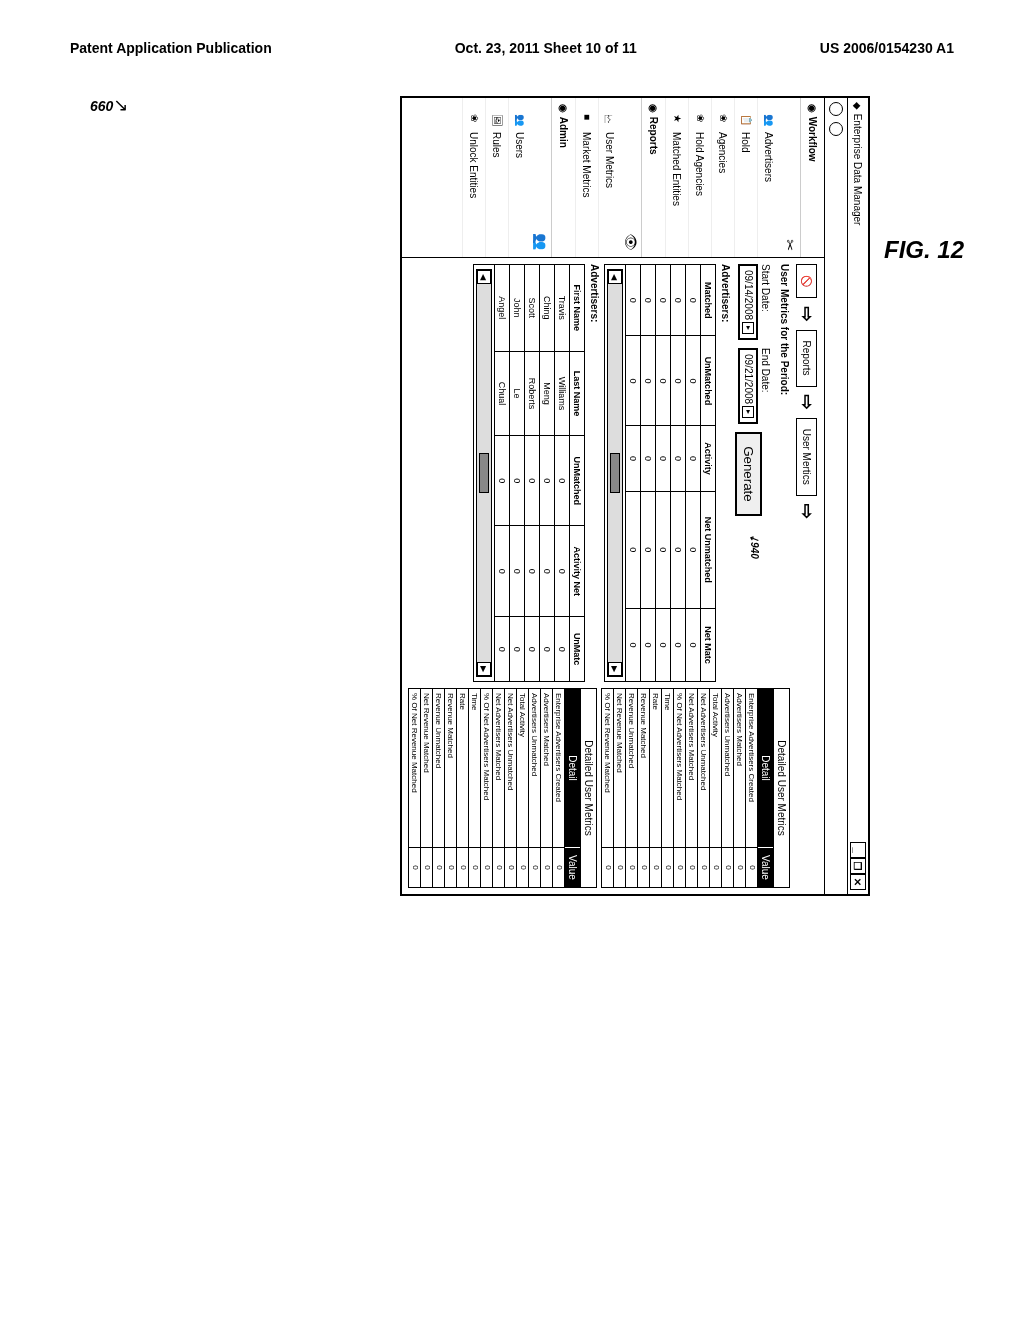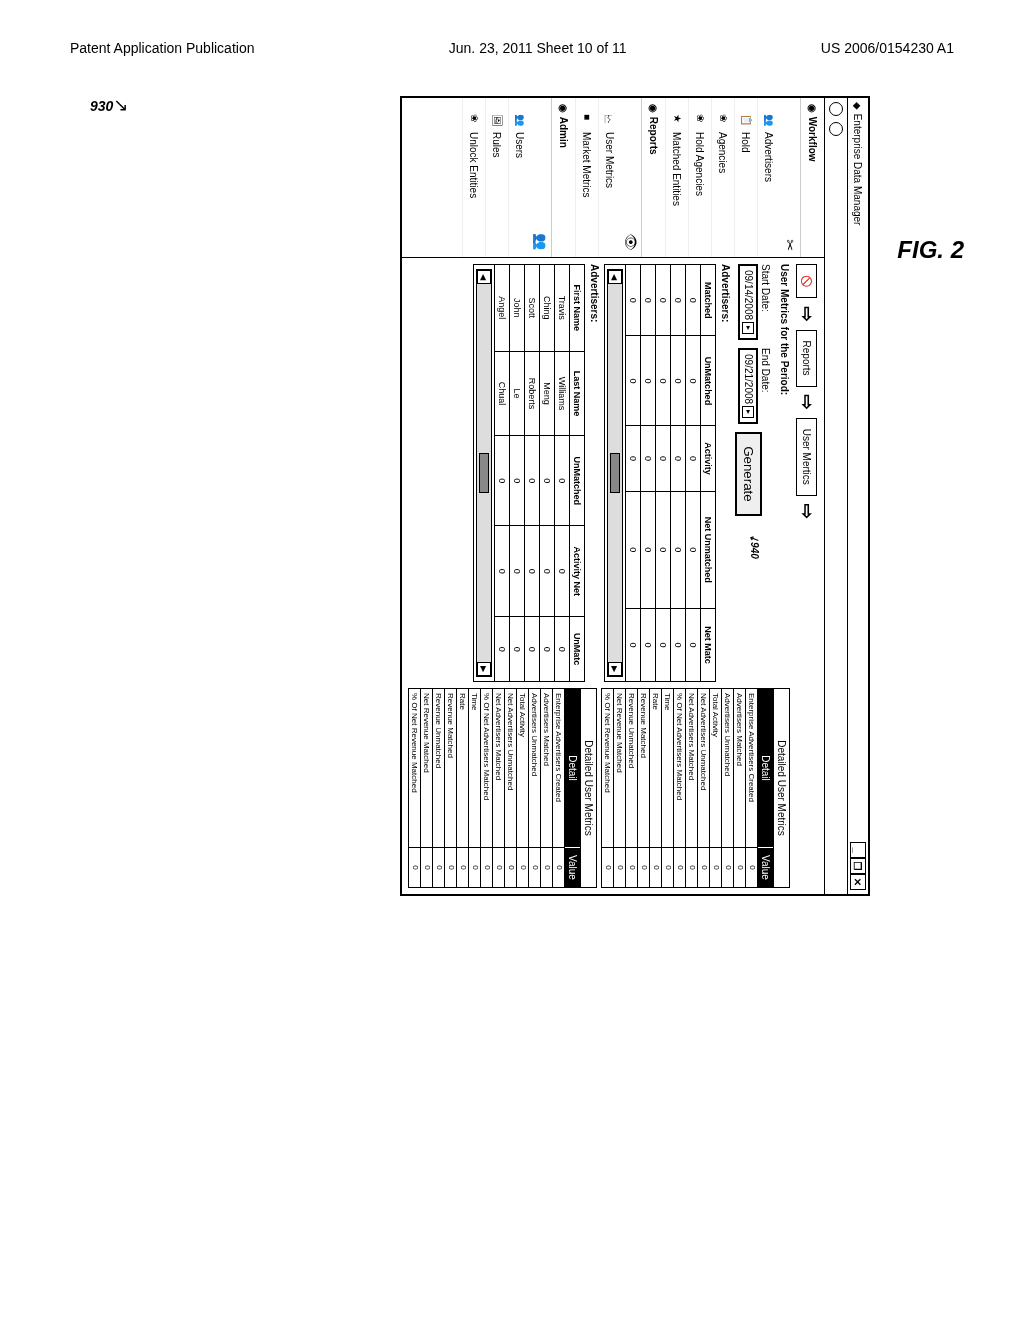--- a/index.html
+++ b/index.html
@@ -3,21 +3,21 @@
 <meta charset="utf-8">
 <style>
   * { box-sizing: border-box; margin: 0; padding: 0; }
   body {
     font-family: Arial, sans-serif;
     font-size: 10px;
     background: #fff;
     padding: 40px 70px;
     color: #000;
   }
-  .page-header { display: flex; justify-content: space-between; font-size: 14px; font-weight: normal; margin-bottom: 40px; gap: 16px; }
+  .page-header { display: flex; justify-content: space-between; font-size: 14px; font-weight: bold; margin-bottom: 40px; gap: 16px; }
   .ref-num { font-size: 14px; font-style: italic; font-weight: bold; }
   .arrow-down::after { content: "↘"; font-size: 18px; }
 
   .rotated-container {
     transform: rotate(90deg);
     transform-origin: 400px 400px;
     width: 800px;
   }
 
   .window {
@@ -112,31 +112,31 @@
 
   .figure-wrapper { position:relative; height: 900px; }
   .figure-wrapper .side-fig-label { position:absolute; right:-10px; top:120px; }
   .figure-wrapper .ref-930 { position:absolute; left:20px; top:-2px; }
 </style>
 </head>
 <body>
 
 <div class="page-header">
   <span>Patent Application Publication</span>
-  <span>Jun. 23, 2011  Sheet 10 of 11</span>
+  <span>Oct. 23, 2011  Sheet 10 of 11</span>
   <span>US 2006/0154230 A1</span>
 </div>
 
 <div class="figure-wrapper">
 
   <div class="ref-930">
-    <span class="ref-num">930</span><span class="arrow-down"></span>
+    <span class="ref-num">660</span><span class="arrow-down"></span>
   </div>
 
-  <div class="side-fig-label">FIG. 2</div>
+  <div class="side-fig-label">FIG. 12</div>
 
   <div class="rotated-container">
     <div class="window">
 
       <div class="titlebar">
         <div class="titlebar-left">
           <span>◆</span>
           <span>Enterprise Data Manager</span>
         </div>
         <div class="win-ctrls">

